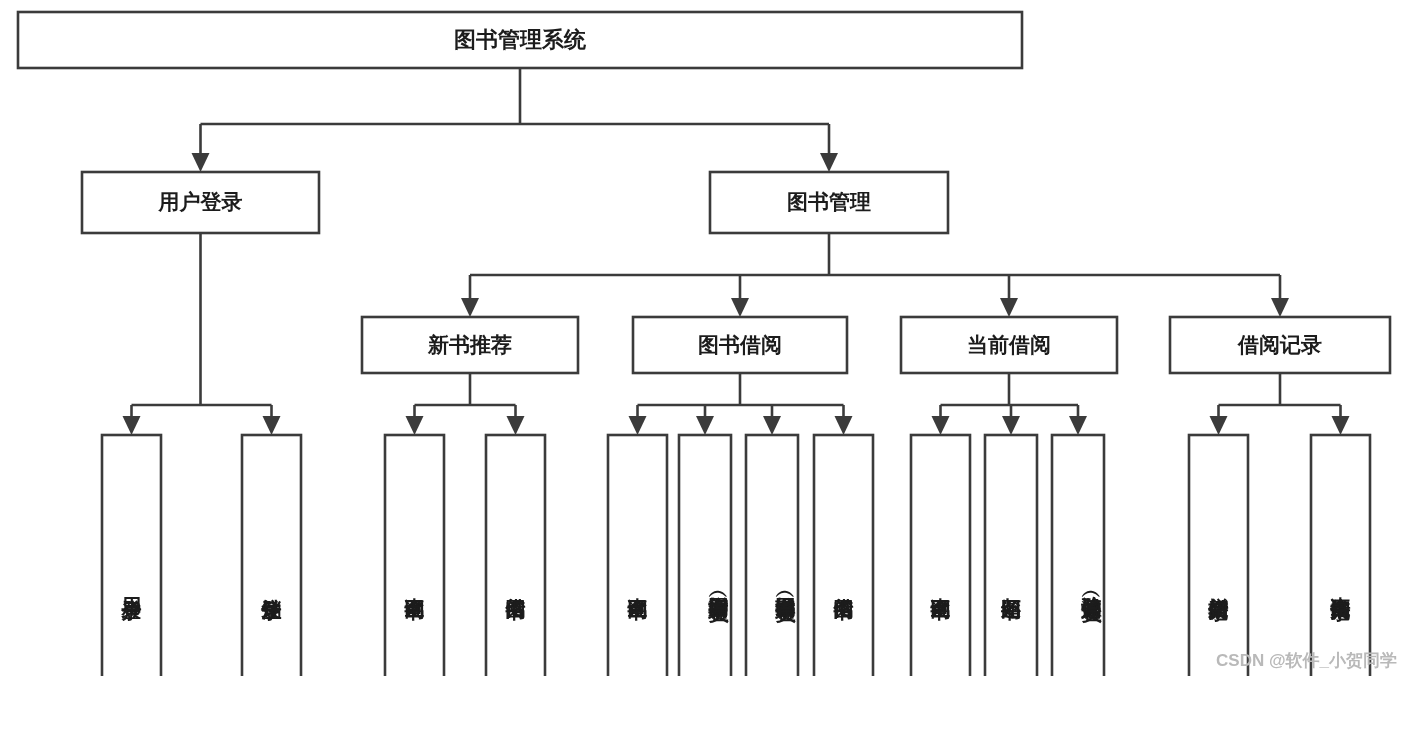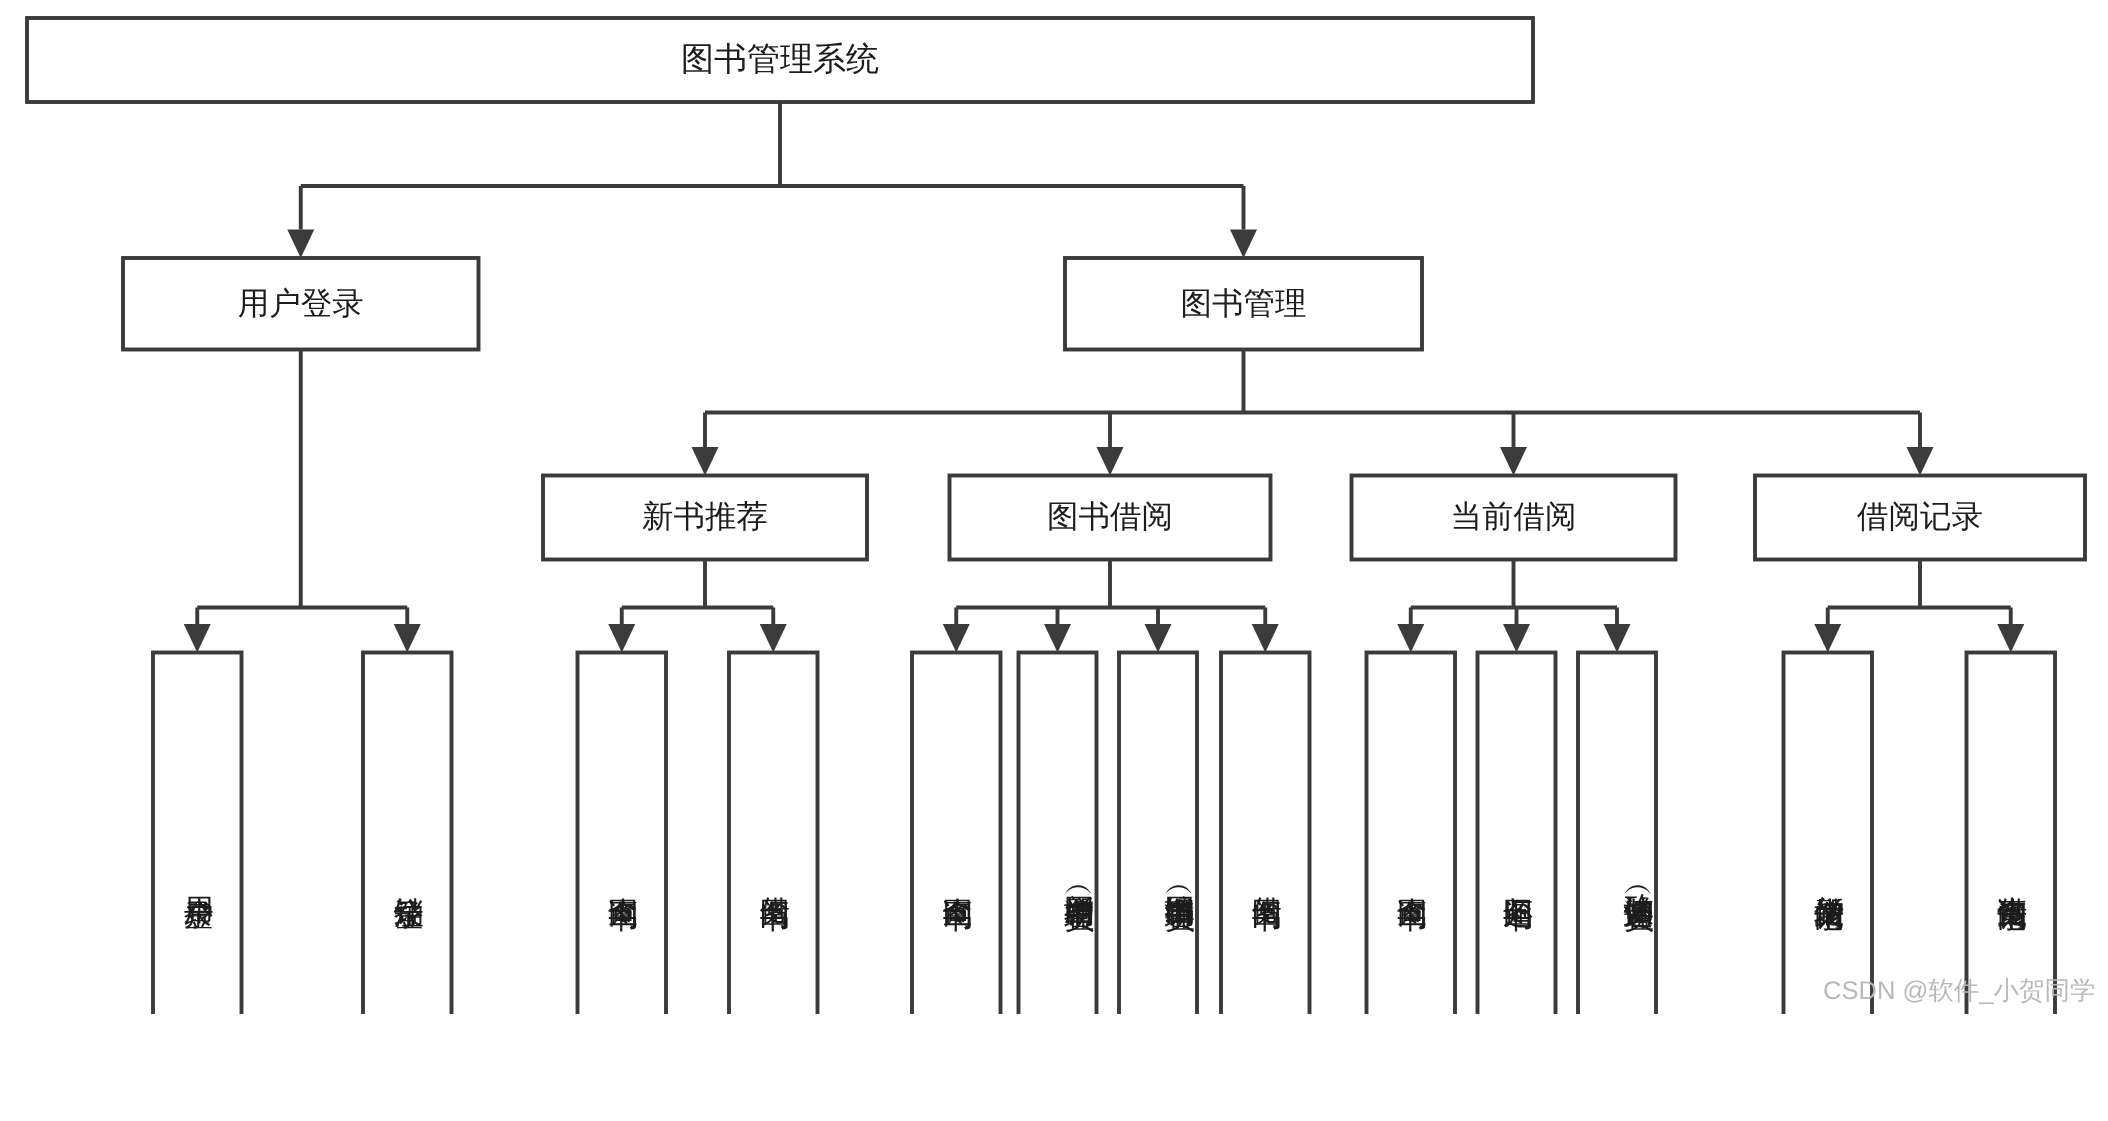--- a/index.html
+++ b/index.html
@@ -9,20 +9,21 @@
   }
   body {
     font-family: "Liberation Sans", "DejaVu Sans", sans-serif;
   }
   #diagram-root {
     position: relative;
     width: 1405px;
     height: 676px;
     background: #ffffff;
     overflow: hidden;
+    font-weight: bold;
   }
   svg.flow {
     position: absolute;
     left: 0;
     top: 0;
     width: 1405px;
     height: 747px;
     display: block;
   }
   .node-rect {

